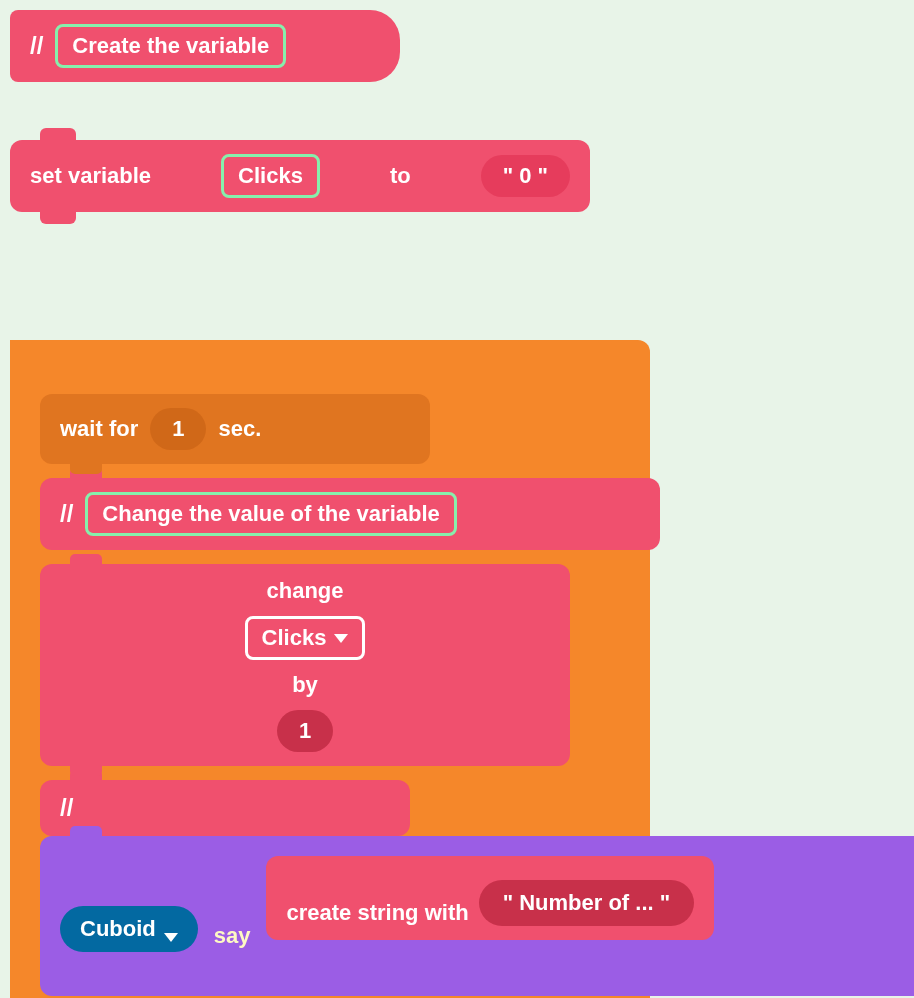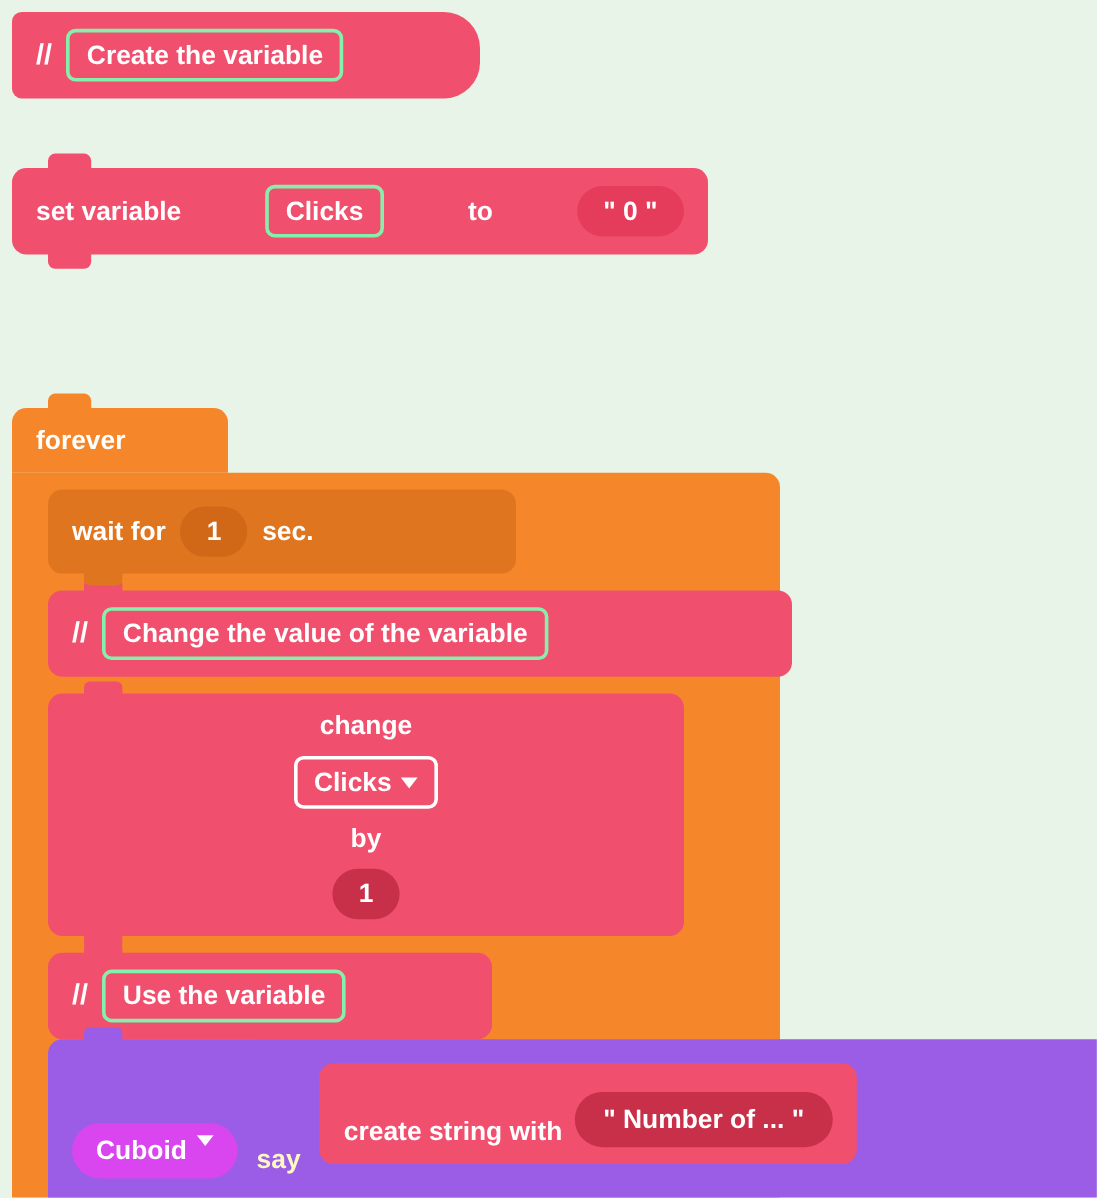--- a/index.html
+++ b/index.html
@@ -207,28 +207,28 @@
       border-radius: 30px;
       padding: 10px 24px;
       color: white;
       font-size: 22px;
       font-weight: bold;
       margin-top: 10px;
       display: inline-block;
     }
 
     .cuboid-pill {
-      background-color: #d946ef;
+      background-color: #0369a1;
       border-radius: 30px;
       padding: 10px 20px;
       color: white;
       font-size: 22px;
       font-weight: bold;
       display: flex;
-      align-items: flex-start;
+      align-items: flex-end;
       gap: 8px;
     }
 
     .say-label {
       color: #fef9c3;
       font-size: 22px;
       font-weight: bold;
       align-self: center;
       margin-top: 10px;
     }
@@ -247,31 +247,24 @@
   <div class="block pink notch-top notch-bottom" style="width: 580px; justify-content: space-between;">
     <span>set variable</span>
     <span class="block-label">Clicks</span>
     <span>to</span>
     <span class="block-value-pill">" 0 "</span>
   </div>
 </div>
 
 <div class="forever-container" style="left: 10px; top: 340px;">
 
-  <div style="position:relative;">
-    <div class="forever-header notch-top-inner">
-      <span>forever</span>
-      
-      <div style="position:absolute;top:-12px;left:30px;width:36px;height:14px;background:#f5872a;border-radius:6px 6px 0 0;"></div>
-    </div>
-  </div>
 
   <div class="forever-body" style="width: 640px; padding-top: 14px;">
 
-    <div class="inner-block notch-bottom" style="background:#e07520; width: 390px; margin-bottom: 14px;">
+    <div class="inner-block notch-bottom" style="background:#e07520; width: 390px; margin-bottom: 14px; margin-top: 40px;">
       <span>wait for</span>
       <span class="block-value-pill-orange">1</span>
       <span>sec.</span>
     </div>
 
     <div class="inner-block notch-top" style="background:#f0506e; width: 620px; margin-bottom: 14px;">
       <span class="slash-label">//</span>
       <span class="block-label">Change the value of the variable</span>
     </div>
 
@@ -280,21 +273,20 @@
       <span class="dropdown-pill">
         <span>Clicks</span>
         <span class="chevron"></span>
       </span>
       <span>by</span>
       <span class="block-value-pill-pink">1</span>
     </div>
 
     <div class="inner-block notch-top" style="background:#f0506e; width: 370px; margin-bottom: 0;">
       <span class="slash-label">//</span>
-      <span class="block-label">Use the variable</span>
     </div>
 
     <div style="position:relative; margin-top: 0;">
 
       <div style="position:absolute;top:-10px;left:30px;width:32px;height:12px;background:#9b5de5;border-radius:5px 5px 0 0;z-index:2;"></div>
       <div class="say-block" style="width: 890px; min-height: 160px; position: relative; align-items: flex-start; border-radius: 12px;">
 
         <div style="margin-top: 50px;">
           <div class="cuboid-pill">
             <span>Cuboid</span>

